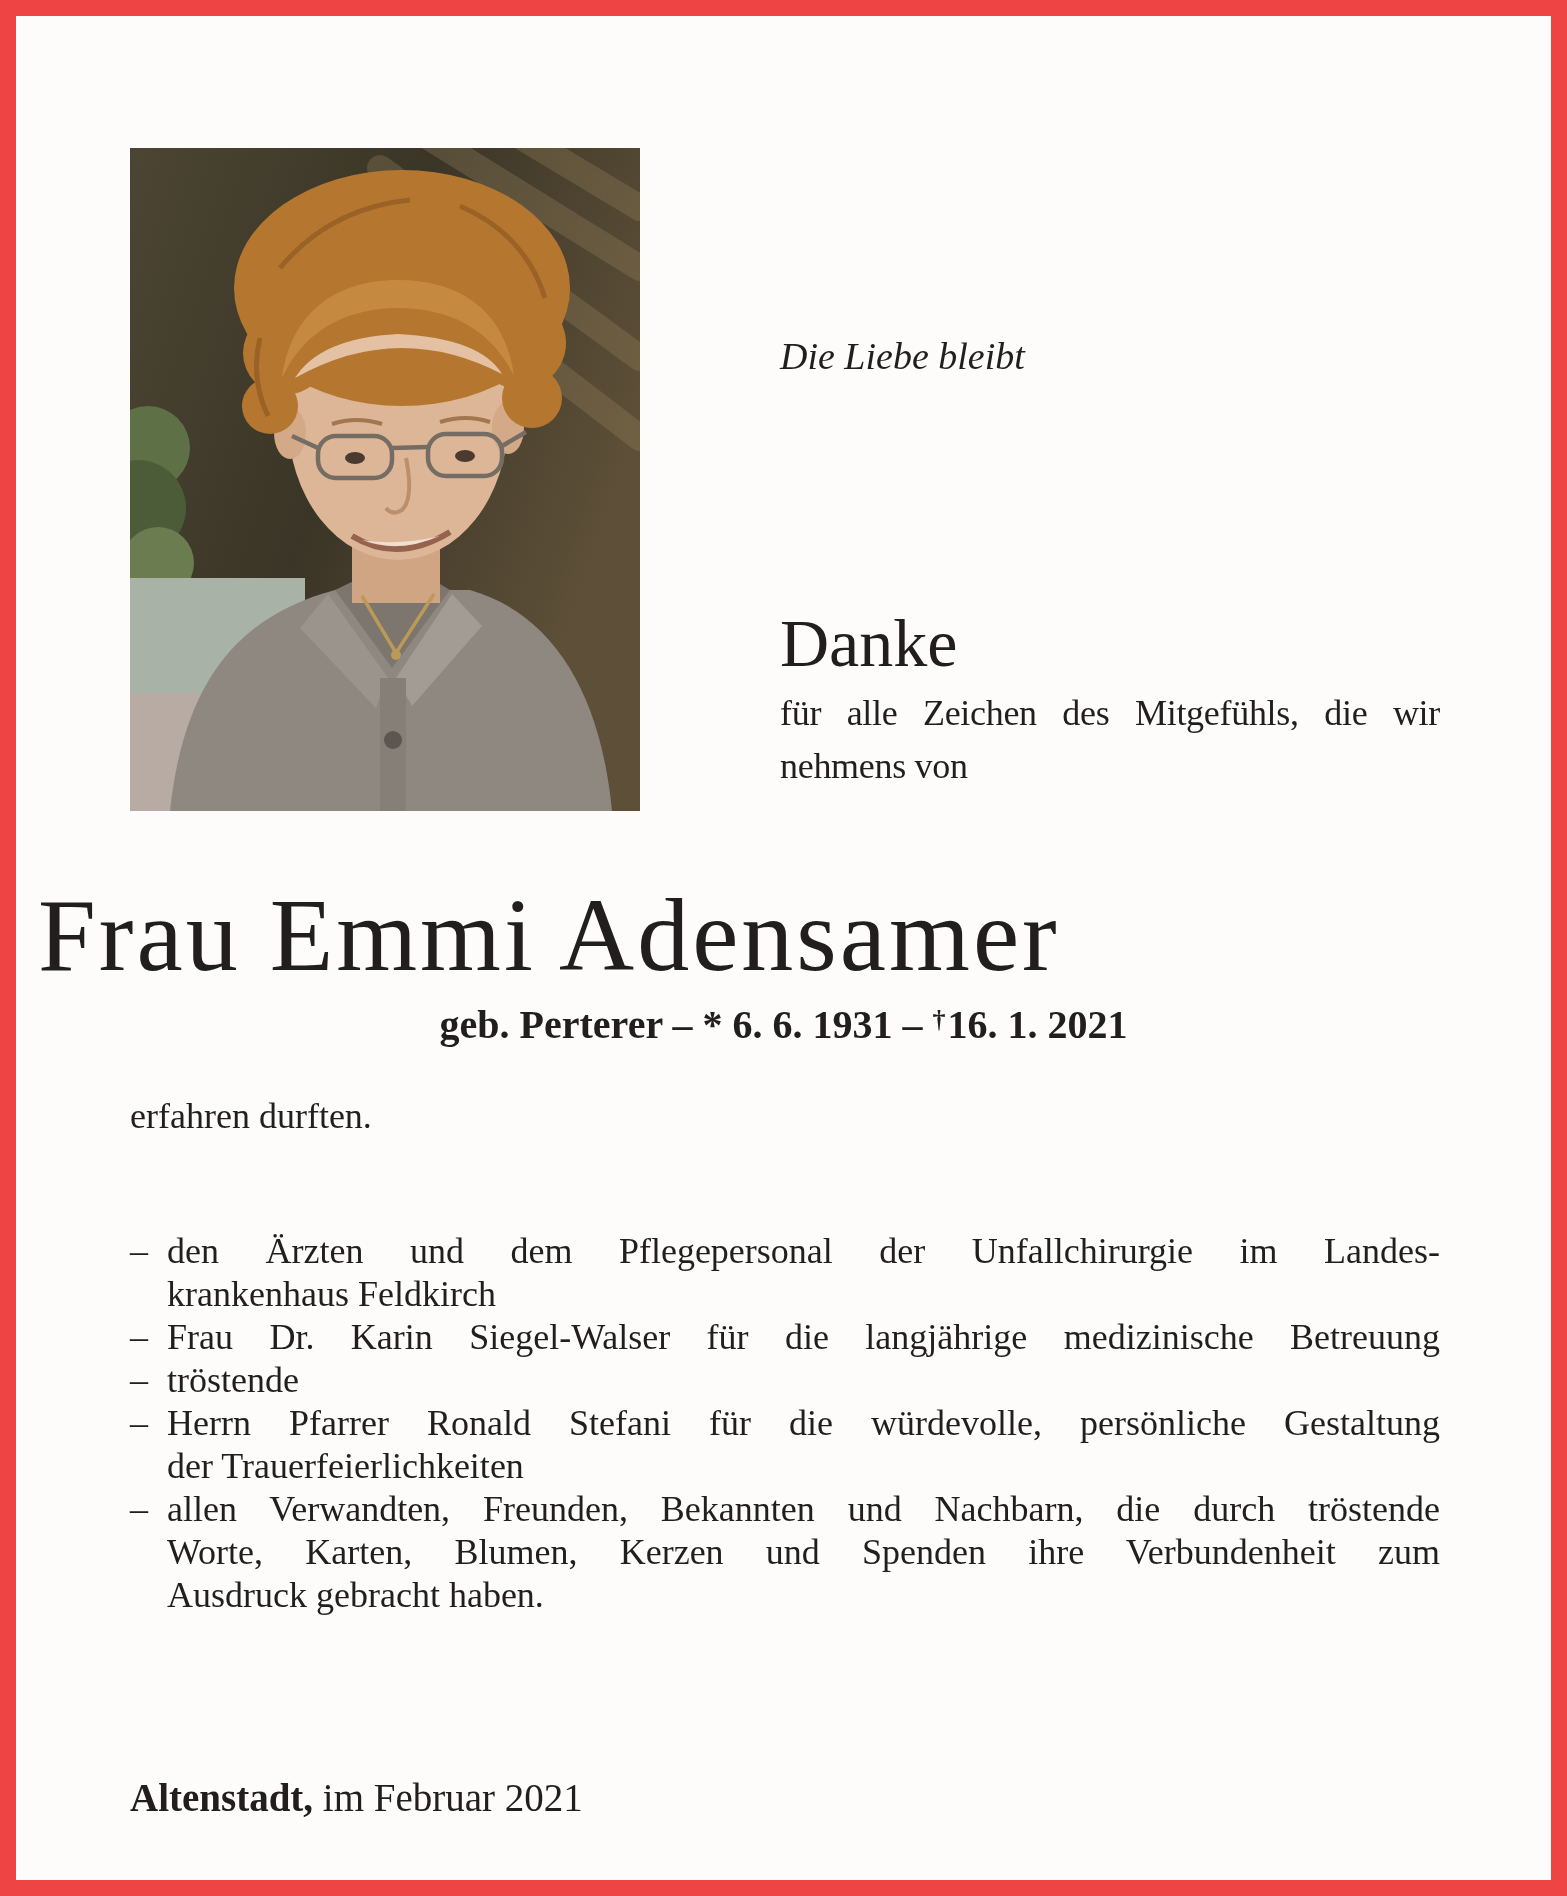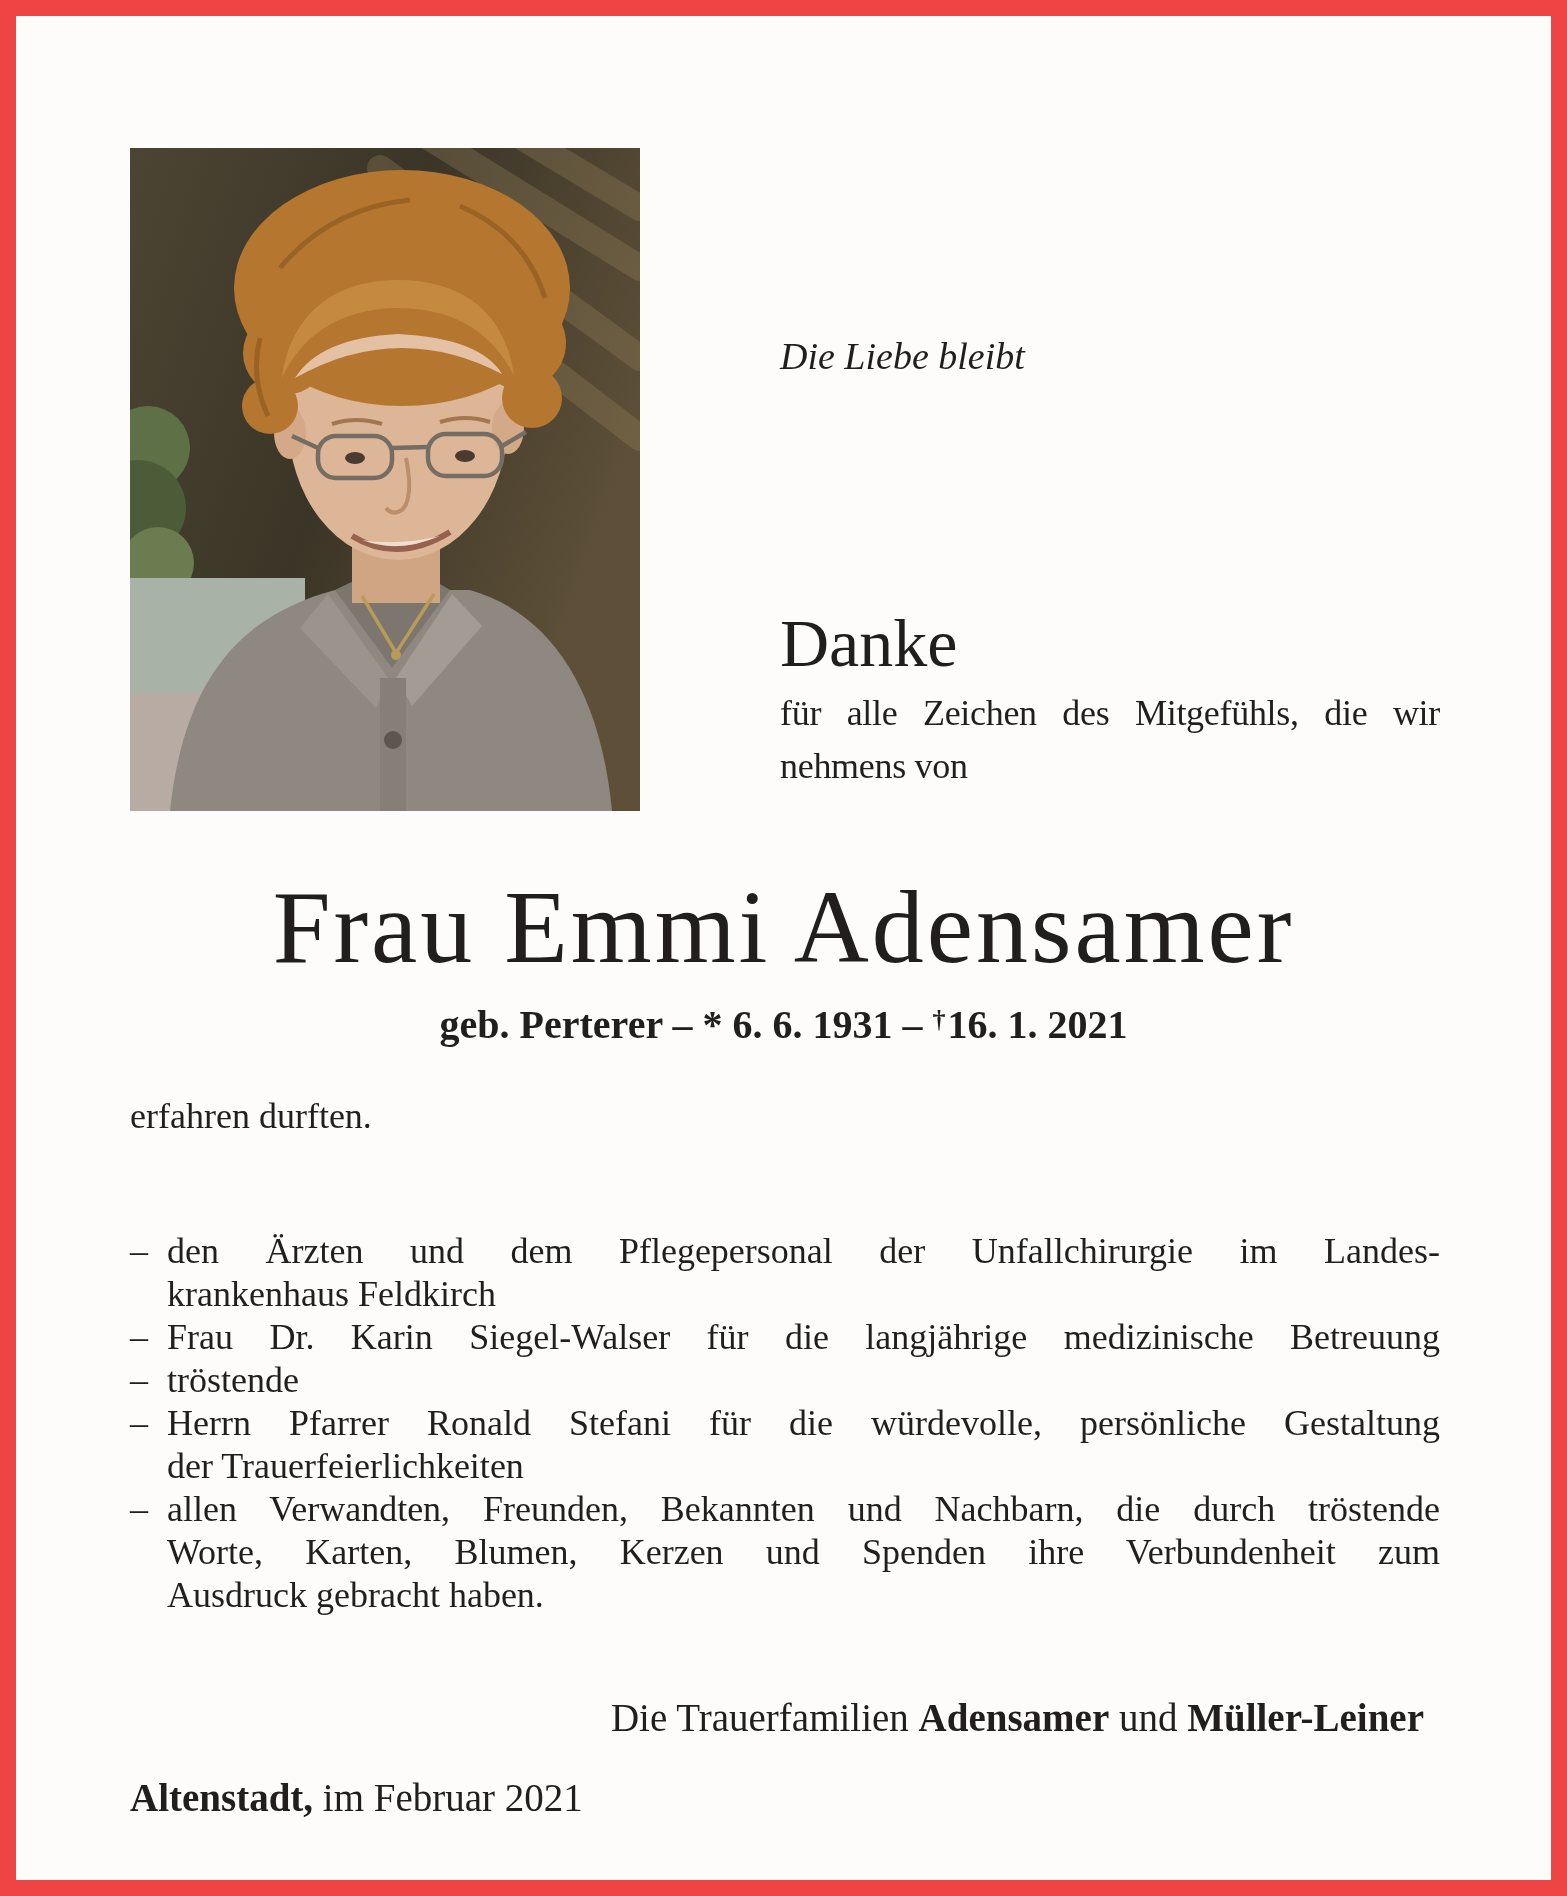--- a/index.html
+++ b/index.html
@@ -32,23 +32,23 @@
   }
   .intro {
     left:780px; top:687px; width:660px;
     font-size:36px; line-height:53px; letter-spacing:-0.3px;
   }
   .line { white-space:nowrap; }
   .line.fill { text-align:justify; text-align-last:justify; overflow:hidden; }
 
   .name {
     left:30px; right:30px; top:872px;
-    margin:0; font-weight:400;
+    margin:8px; font-weight:400;
     font-size:104px; line-height:1.05; letter-spacing:3px;
-    text-align:center; white-space:nowrap;
+    white-space:nowrap;
   }
   .life-dates {
     left:30px; right:30px; top:1001px;
     font-size:40px; font-weight:700; text-align:center; white-space:nowrap;
   }
   .life-dates .dagger { font-size:65%; vertical-align:0.38em; font-weight:700; margin-right:2px; }
 
   .after-text {
     left:130px; top:1095px; font-size:36px;
   }
@@ -187,19 +187,16 @@
         <div class="line">der Trauerfeierlichkeiten</div>
       </div>
       <div class="t-item">
         <span class="dash">–</span>
         <div class="line fill">allen Verwandten, Freunden, Bekannten und Nachbarn, die durch tröstende</div>
         <div class="line fill">Worte, Karten, Blumen, Kerzen und Spenden ihre Verbundenheit zum</div>
         <div class="line">Ausdruck gebracht haben.</div>
       </div>
     </div>
 
-  <div class="abs family-line">
-    <span>Die Trauerfamilien </span><b>Adensamer</b><span> und </span><b>Müller-Leiner</b>
-  </div>
   <div class="abs dateline">
     <b>Altenstadt,</b><span> im Februar 2021</span>
   </div>
 </div>
 
 </body></html>

